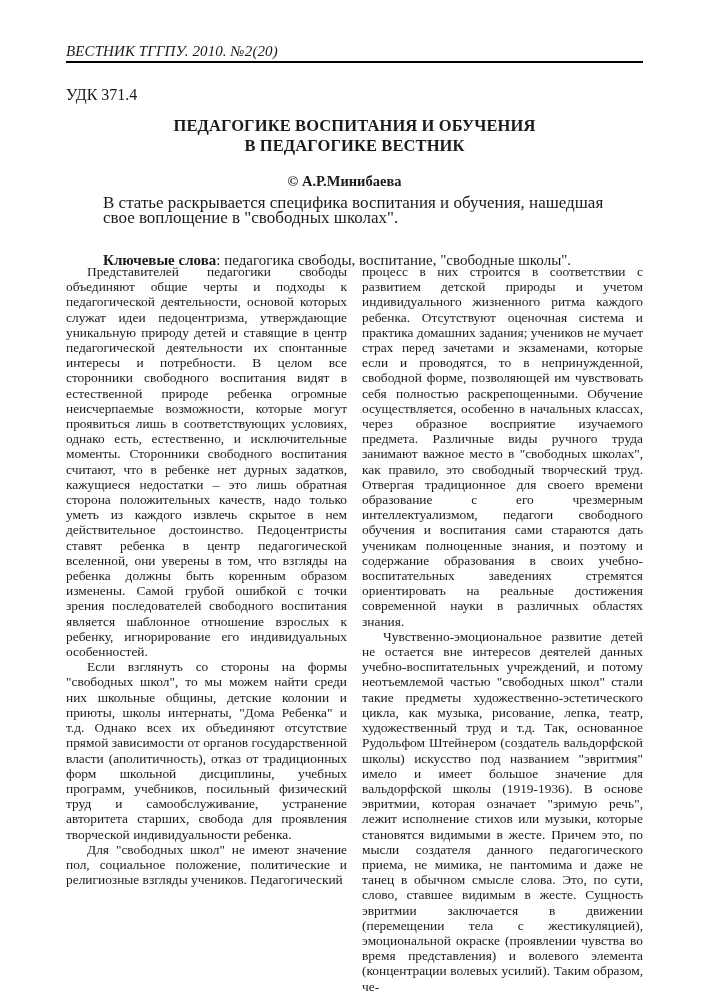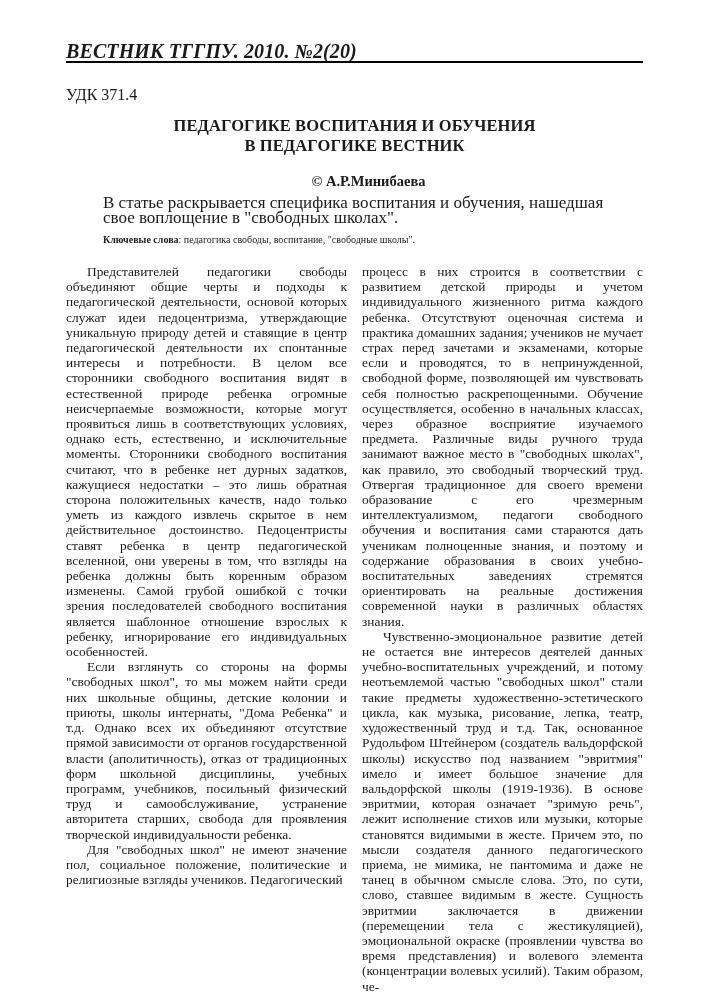--- a/index.html
+++ b/index.html
@@ -2,46 +2,45 @@
 <html><head>
   <meta charset="utf-8">
   <style>
     html, body { margin: 0; padding: 0; background: #ffffff; }
     body {
       width: 710px; height: 1003px; position: relative; overflow: hidden;
       font-family: "Liberation Serif", "DejaVu Serif", serif; color: #1a1a1a;
     }
     .running-head {
       position: absolute; left: 66px; top: 42px; width: 577px;
-      font-style: italic; font-size: 20px; letter-spacing: 0.1px;
+      font-style: italic; font-size: 15px; letter-spacing: 0.1px;
       line-height: 18px;
-      font-weight: bold;
     }
     .head-rule {
       position: absolute; left: 66px; top: 61px; width: 577px; height: 2px;
       background: #000;
     }
     .udk {
       position: absolute; left: 66px; top: 87px; font-size: 16px; line-height: 16px;
     }
     .title {
       position: absolute; left: 66px; top: 116px; width: 577px; text-align: center;
       font-weight: bold; font-size: 16.5px; line-height: 20px; letter-spacing: 0.1px;
     }
     .author {
-      position: absolute; left: 80px; top: 172px; width: 577px; text-align: center;
+      position: absolute; left: 56px; top: 172px; width: 577px; text-align: center;
       font-weight: bold; font-size: 14.5px; line-height: 18px;
     }
     .abstract {
       position: absolute; left: 103px; top: 195px; width: 520px;
       font-size: 17px; line-height: 15px; text-align: left;
     }
     .keywords {
-      position: absolute; left: 103px; top: 232px; width: 520px;
-      font-size: 10px; line-height: 15px;
+      position: absolute; left: 103px; top: 253px; width: 520px;
+      font-size: 15px; line-height: 15px;
     }
     .keywords b { font-weight: bold; }
     .col {
       position: absolute; top: 264px; width: 281px;
       font-size: 13.4px; line-height: 15.2px; text-align: justify;
       hyphens: manual;
     }
     .col.left { left: 66px; }
     .col.right { left: 362px; }
     .col p { margin: 0; text-indent: 21px; text-align: justify; }

